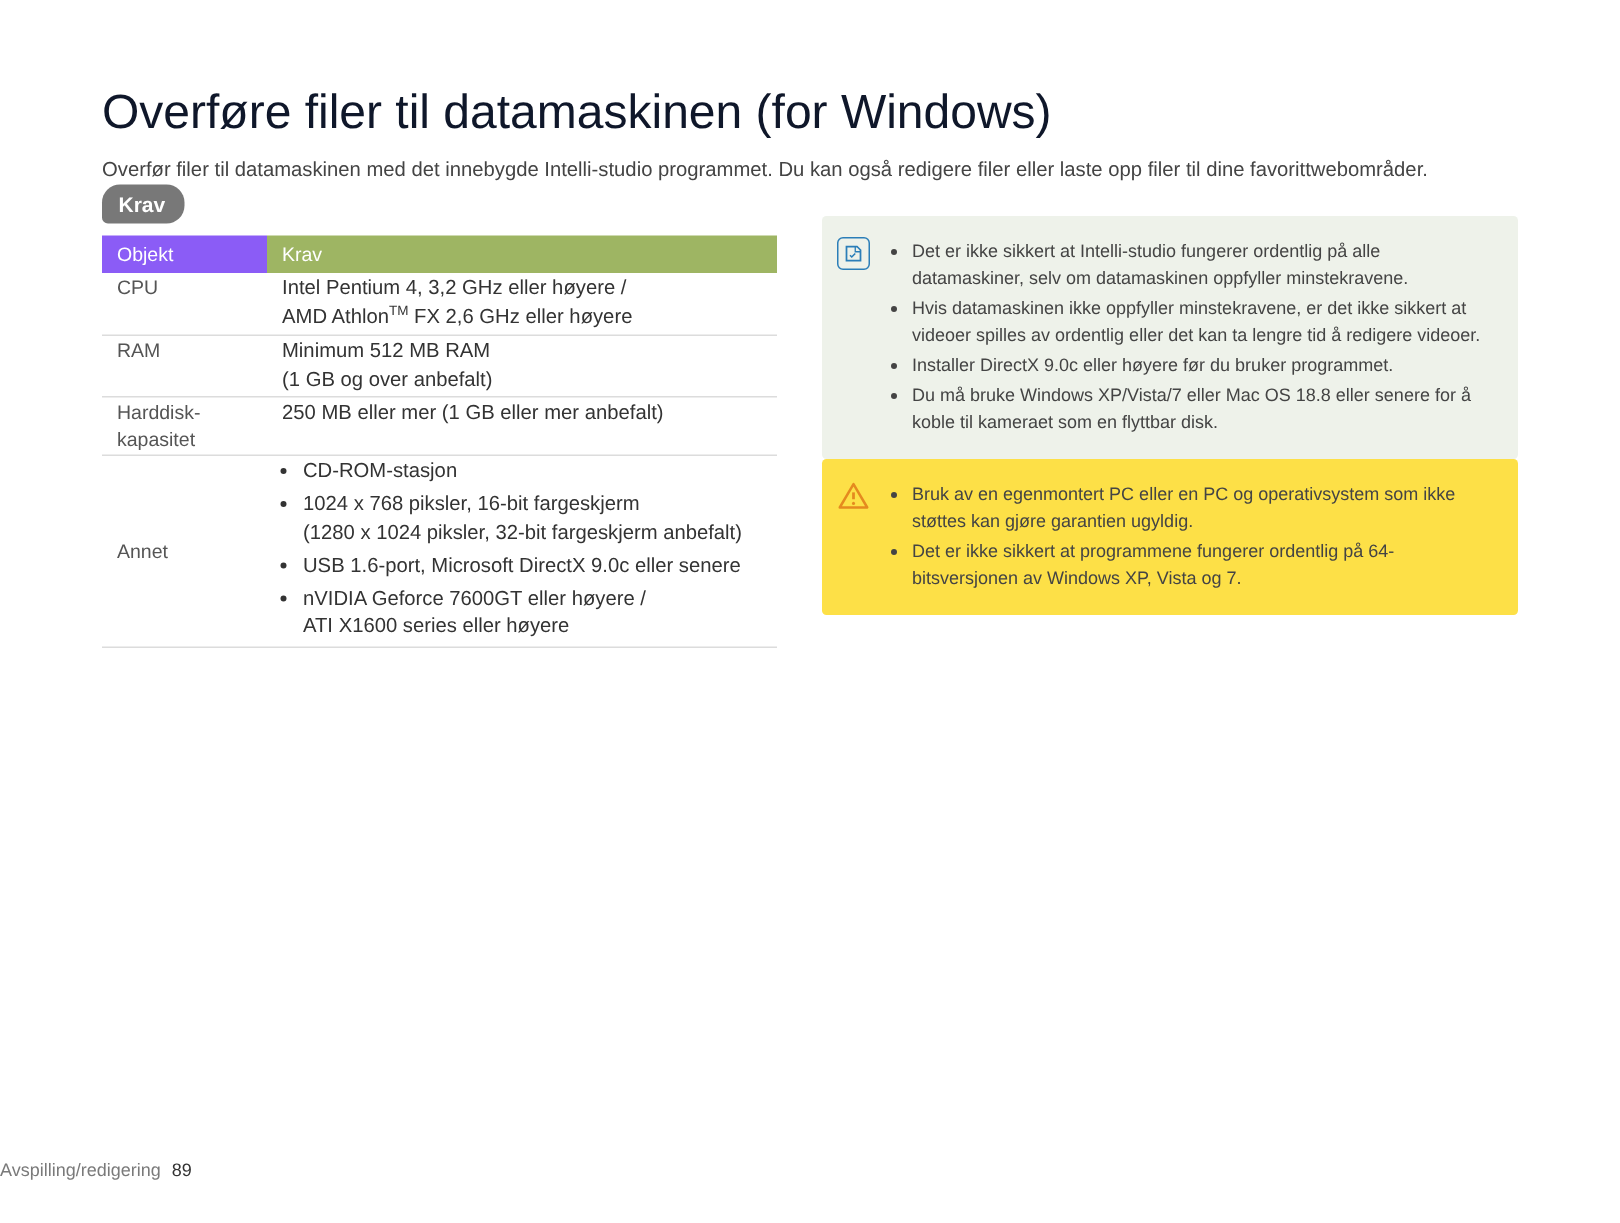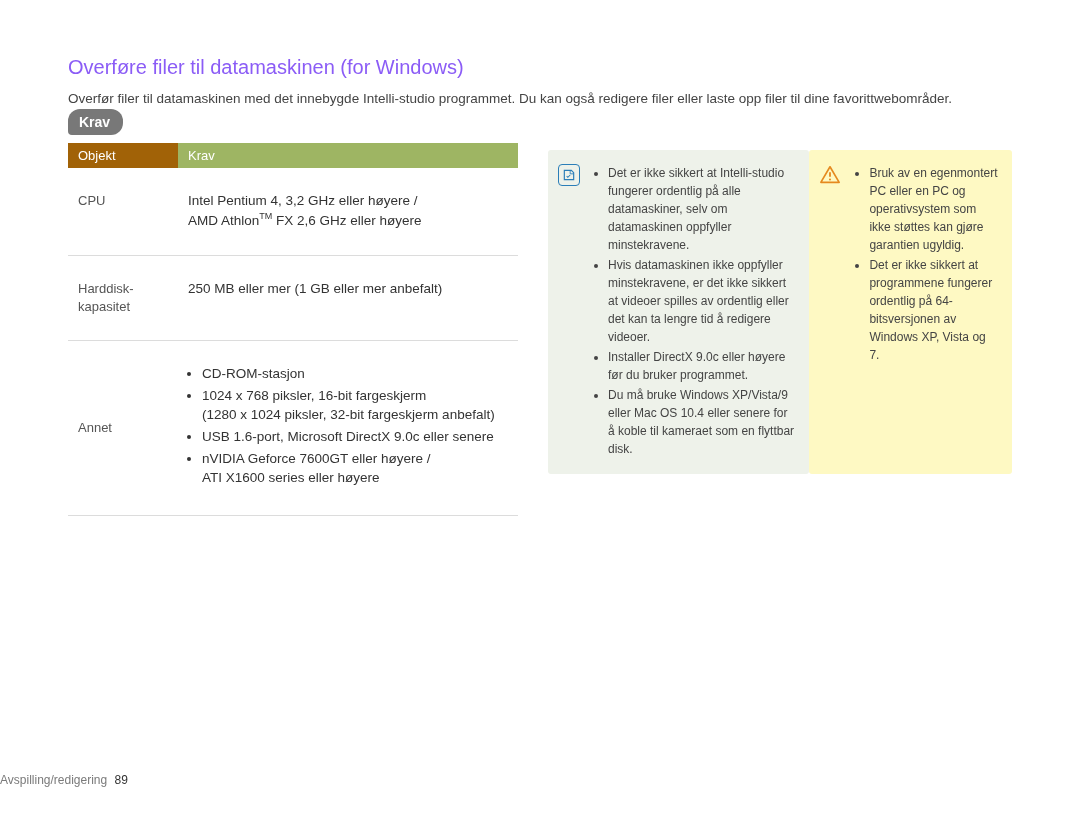--- a/index.html
+++ b/index.html
@@ -1,34 +1,34 @@
 <!DOCTYPE html>
 <html><head>
 <meta charset="utf-8">
 <style>
   *{margin:0;padding:0;box-sizing:border-box}
   body{font-family:Arial,Helvetica,sans-serif;background:#fff;color:#333;width:1080px;height:815px;position:relative}
   .page{padding:56px 68px 0}
-  .title{font-size:20px;color:#8b5cf6;font-weight:400;margin-bottom:10px;letter-spacing:0}
+  .title{font-size:32px;color:#0f172a;font-weight:400;margin-bottom:10px;letter-spacing:0}
   .intro{font-size:13.5px;color:#444;line-height:1.45;}
   .columns{display:flex;gap:30px;align-items:center}
   .left{flex:0 0 450px}
-  .right{flex:1;display:flex;flex-direction:row;gap:0}
+  .right{flex:1;display:flex;flex-direction:column;gap:0}
   .section-badge{display:inline-block;background:#787878;color:#fff;font-size:14px;padding:5px 13px 5px 11px;border-radius:12px 12px 12px 4px;font-weight:700;margin-bottom:8px}
   table{border-collapse:collapse;width:100%;font-size:13.5px;color:#333}
   thead th{background:#9eb563;color:#fff;font-weight:400;text-align:left;padding:5px 10px;font-size:13px}
-  thead th:first-child{background:#a16207;width:110px}
-  tbody td{padding:24px 10px;border-bottom:1px solid #dcdcdc;vertical-align:top;line-height:1.4}
+  thead th:first-child{background:#8b5cf6;width:110px}
+  tbody td{padding:1px 10px;border-bottom:1px solid #dcdcdc;vertical-align:top;line-height:1.4}
   tbody td:first-child{color:#555;font-size:13px}
   .cell-list{list-style:disc;padding-left:14px}
   .cell-list li{margin-bottom:3px}
   .sup{font-size:9px;vertical-align:super}
   .callout{display:flex;gap:12px;padding:14px 14px 14px 10px;border-radius:3px;font-size:12px;line-height:1.5;color:#444}
   .callout.info{background:#eef2ea}
-  .callout.warn{background:#fef9c3}
+  .callout.warn{background:#fde047}
   .c-icon{flex:0 0 22px;height:22px;border:1.5px solid;border-radius:4px;display:flex;align-items:center;justify-content:center;font-size:13px;font-weight:700}
   .c-icon.info{border-color:#2b7eb8;color:#2b7eb8}
   .warn-tri{width:22px;height:22px;position:relative}
   .warn-tri svg{width:22px;height:22px}
   .callout ul{list-style:disc;padding-left:16px}
   .callout li{margin-bottom:2px}
   .footer{position:absolute;bottom:28px;left:0;width:100%;text-align:left;font-size:12px;color:#7a7a7a}
   .footer .pg{color:#333;margin-left:4px}
 </style>
 </head>
@@ -48,20 +48,27 @@
             <th>Objekt</th>
             <th>Krav</th>
           </tr>
         </thead>
         <tbody>
           <tr>
             <td>CPU</td>
             <td>
               <span>Intel Pentium 4, 3,2 GHz eller høyere /</span><br>
               <span>AMD Athlon</span><span class="sup">TM</span><span> FX 2,6 GHz eller høyere</span>
+            </td>
+          </tr>
+          <tr>
+            <td>RAM</td>
+            <td>
+              <span>Minimum 512 MB RAM</span><br>
+              <span>(1 GB og over anbefalt)</span>
             </td>
           </tr>
           <tr>
             <td>
               <span>Harddisk-</span><br>
               <span>kapasitet</span>
             </td>
             <td>250 MB eller mer (1 GB eller mer anbefalt)</td>
           </tr>
           <tr>
@@ -91,21 +98,21 @@
           <svg viewBox="0 0 24 24" width="14" height="14" fill="none" stroke="#2b7eb8" stroke-width="2">
               <path d="M4 4h12l4 4v12H4z"></path>
               <path d="M14 4v6h6" stroke-width="1.5"></path>
               <path d="M8 14l2 2 4-4" stroke-width="1.8"></path>
             </svg>
         </div>
         <ul>
           <li>Det er ikke sikkert at Intelli-studio fungerer ordentlig på alle datamaskiner, selv om datamaskinen oppfyller minstekravene.</li>
           <li>Hvis datamaskinen ikke oppfyller minstekravene, er det ikke sikkert at videoer spilles av ordentlig eller det kan ta lengre tid å redigere videoer.</li>
           <li>Installer DirectX 9.0c eller høyere før du bruker programmet.</li>
-          <li>Du må bruke Windows XP/Vista/9 eller Mac OS 10.4 eller senere for å koble til kameraet som en flyttbar disk.</li>
+          <li>Du må bruke Windows XP/Vista/7 eller Mac OS 18.8 eller senere for å koble til kameraet som en flyttbar disk.</li>
         </ul>
       </div>
 
       <div class="callout warn">
         <div class="warn-tri">
           <svg viewBox="0 0 24 24">
               <path d="M12 3 L22 20 L2 20 Z" fill="none" stroke="#e58a1f" stroke-width="1.8" stroke-linejoin="round"></path>
               <line x1="12" y1="9" x2="12" y2="14" stroke="#e58a1f" stroke-width="2"></line>
               <circle cx="12" cy="17" r="1.1" fill="#e58a1f"></circle>
             </svg>

